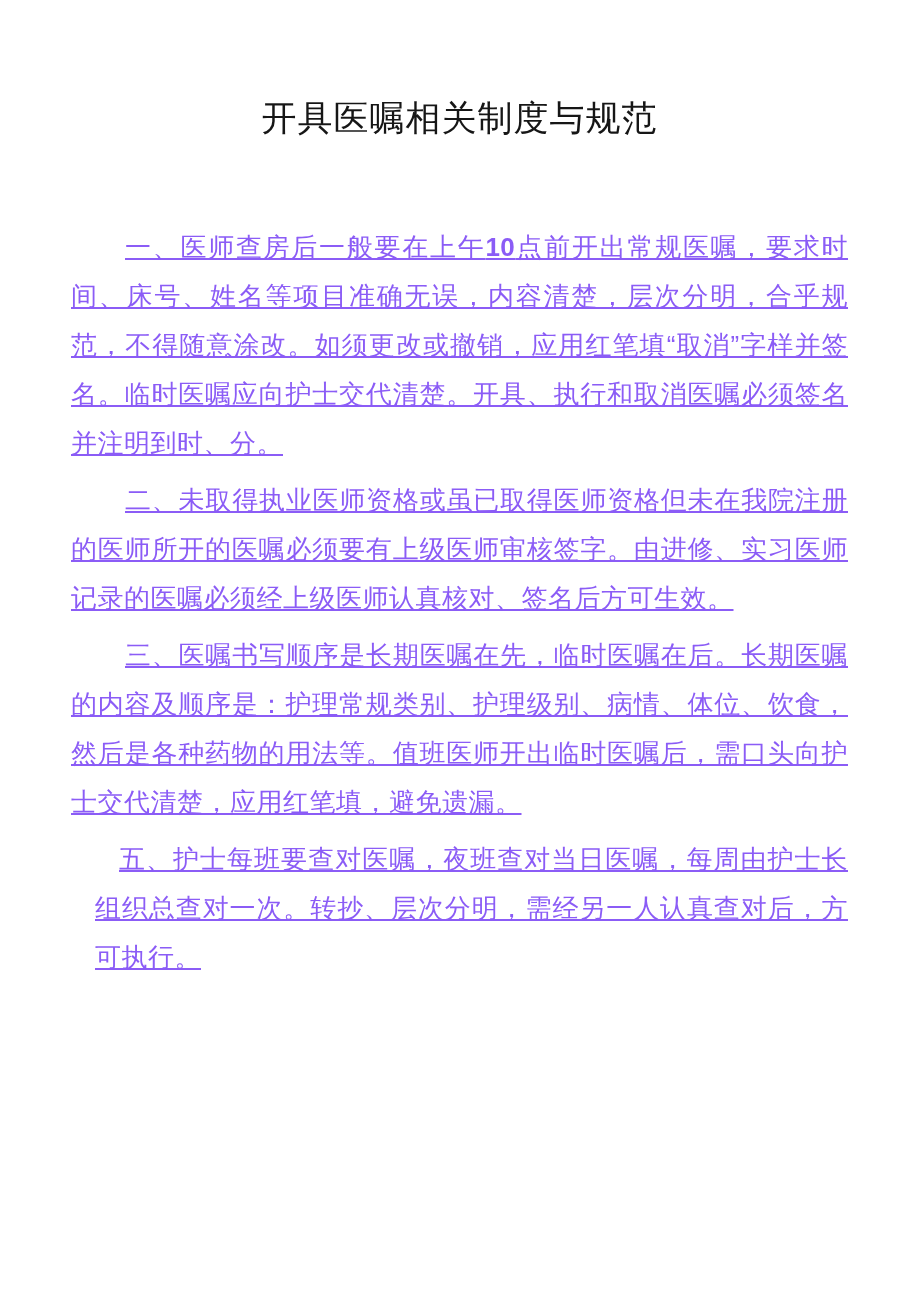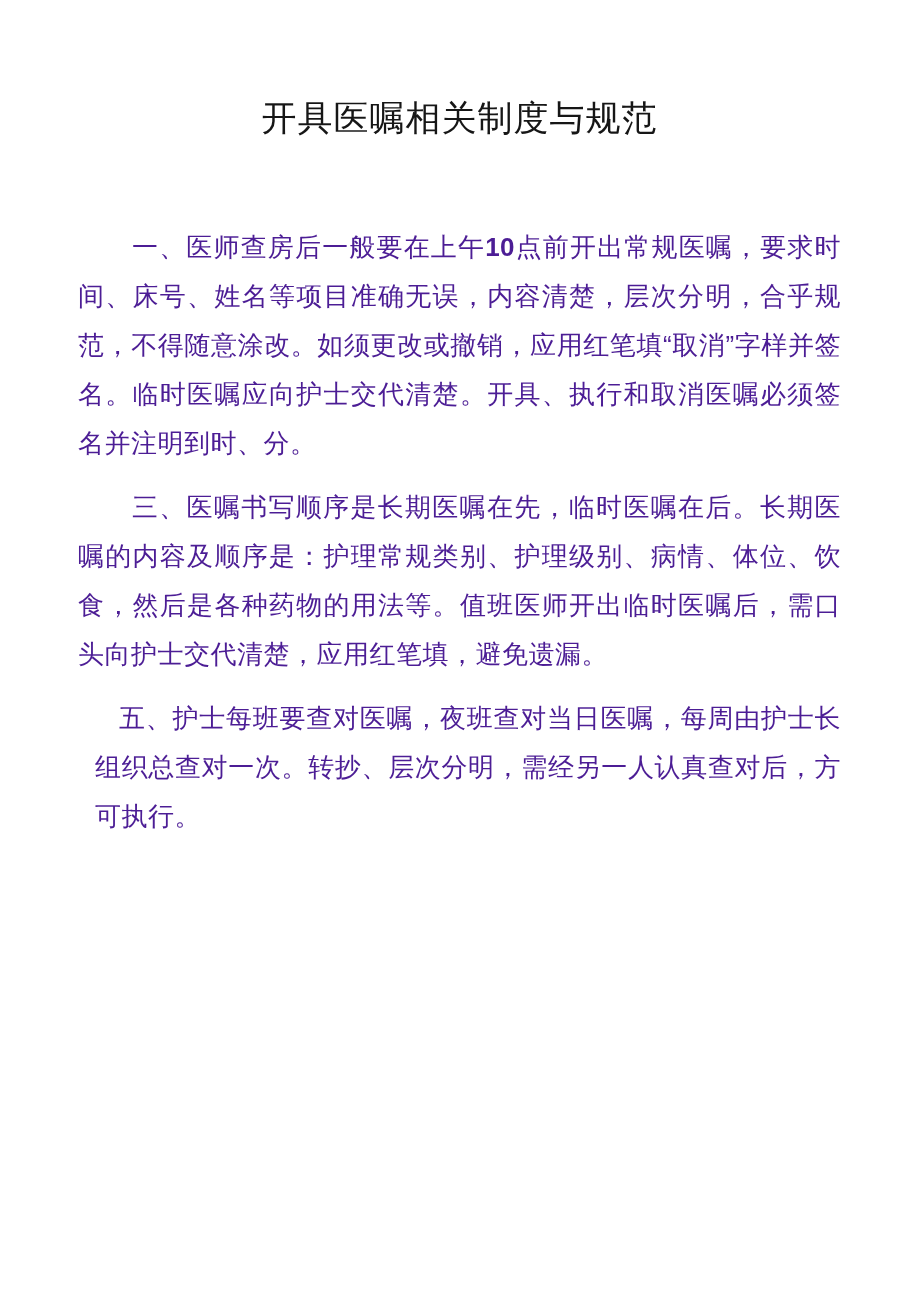--- a/index.html
+++ b/index.html
@@ -24,46 +24,48 @@
   .doc-title {
     margin: 0 0 79px 0;
     font-size: 35px;
     font-weight: 400;
     line-height: 52px;
     text-align: center;
     letter-spacing: 1px;
     color: #161616;
   }
   .para {
-    margin: 15px;
+    margin: 8px;
     font-size: 26px;
     font-weight: 400;
     line-height: 49px;
     text-indent: 54px;
     text-align: justify;
     letter-spacing: 0.5px;
-    color: #4c1d95;
+    color: #8b5cf6;
+    text-decoration: underline;
   }
   .para-indented {
     margin-left: 32px;
     text-indent: 24px;
   }
   .bold-num {
     font-weight: 700;
   }
 </style>
 </head>
 <body>
 
 <div class="page">
 
   <h1 class="doc-title">开具医嘱相关制度与规范</h1>
 
   <p class="para"><span>一、医师查房后一般要在上午</span><span class="bold-num">10</span><span>点前开出常规医嘱，要求时间、床号、姓名等项目准确无误，内容清楚，层次分明，合乎规范，不得随意涂改。如须更改或撤销，应用红笔填“取消”字样并签名。临时医嘱应向护士交代清楚。开具、执行和取消医嘱必须签名并注明到时、分。</span></p>
 
+  <p class="para">二、未取得执业医师资格或虽已取得医师资格但未在我院注册的医师所开的医嘱必须要有上级医师审核签字。由进修、实习医师记录的医嘱必须经上级医师认真核对、签名后方可生效。</p>
 
   <p class="para">三、医嘱书写顺序是长期医嘱在先，临时医嘱在后。长期医嘱的内容及顺序是：护理常规类别、护理级别、病情、体位、饮食，然后是各种药物的用法等。值班医师开出临时医嘱后，需口头向护士交代清楚，应用红笔填，避免遗漏。</p>
 
 
   <p class="para para-indented">五、护士每班要查对医嘱，夜班查对当日医嘱，每周由护士长组织总查对一次。转抄、层次分明，需经另一人认真查对后，方可执行。</p>
 
 
 </div>
 
 </body></html>

